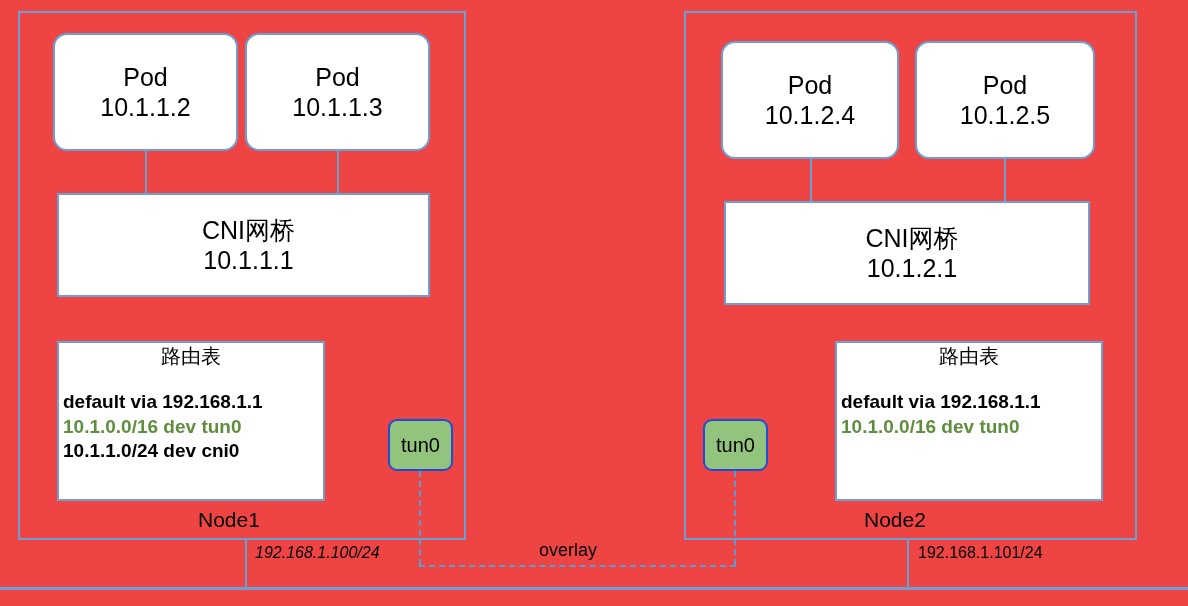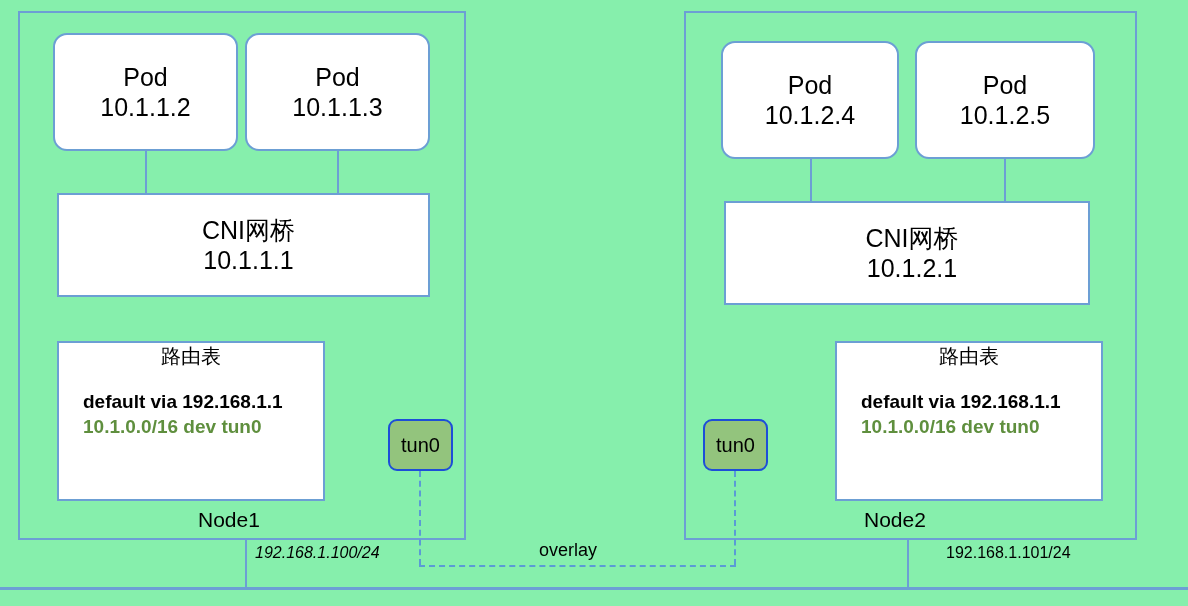--- a/index.html
+++ b/index.html
@@ -7,21 +7,21 @@
     padding: 0;
     background: #ffffff;
   }
   body {
     font-family: "Liberation Sans", sans-serif;
   }
   #canvas {
     position: relative;
     width: 1188px;
     height: 606px;
-    background: #86efac;
+    background: #ef4444;
     overflow: hidden;
   }
   .node-box {
     position: absolute;
     border: 2px solid #6c9fd4;
     background: transparent;
     box-sizing: border-box;
   }
   .pod-box {
     position: absolute;
@@ -63,21 +63,21 @@
     background: #ffffff;
     box-sizing: border-box;
   }
   .route-title {
     text-align: center;
     font-size: 20px;
     color: #000000;
   }
   .route-lines {
     margin-top: 20px;
-    padding-left: 24px;
+    padding-left: 4px;
     line-height: 1.30;
   }
   .route-lines .rline {
     font-size: 19px;
     font-weight: bold;
     color: #000000;
     white-space: nowrap;
   }
   .route-lines .rline.hl {
     color: #5f8f3e;
@@ -150,20 +150,21 @@
   <div class="bridge-box" style="left:57px; top:193px; width:373px; height:104px;">
     <div class="line">CNI网桥</div>
     <div class="line">10.1.1.1</div>
   </div>
 
   <div class="route-box" style="left:57px; top:341px; width:268px; height:160px;">
     <div class="route-title">路由表</div>
     <div class="route-lines">
       <div class="rline">default via 192.168.1.1</div>
       <div class="rline hl">10.1.0.0/16 dev tun0</div>
+      <div class="rline">10.1.1.0/24 dev cni0</div>
     </div>
   </div>
 
   <div class="tun-box" style="left:388px; top:419px; width:65px; height:52px;">
     <span>tun0</span>
   </div>
 
   <div class="caption" style="left:198px; top:508px;">Node1</div>
 
   <div class="vdash" style="left:419px; top:471px; height:94px;"></div>
@@ -201,20 +202,20 @@
 
   <div class="tun-box" style="left:703px; top:419px; width:65px; height:52px;">
     <span>tun0</span>
   </div>
 
   <div class="caption" style="left:864px; top:508px;">Node2</div>
 
   <div class="vdash" style="left:734px; top:471px; height:94px;"></div>
 
   <div class="vline" style="left:907px; top:540px; height:48px;"></div>
-  <div class="small-caption" style="left:918px; top:544px;margin-left:28px;">192.168.1.101/24</div>
+  <div class="small-caption" style="left:918px; top:544px;">192.168.1.101/24</div>
 
   <div class="hdash" style="left:419px; top:565px; width:317px;"></div>
   <div class="small-caption" style="left:539px; top:540px; font-size:18px;">overlay</div>
 
   <div class="bus-line" style="left:0px; top:587px; width:1188px;"></div>
 
 </div>
 
 </body></html>

